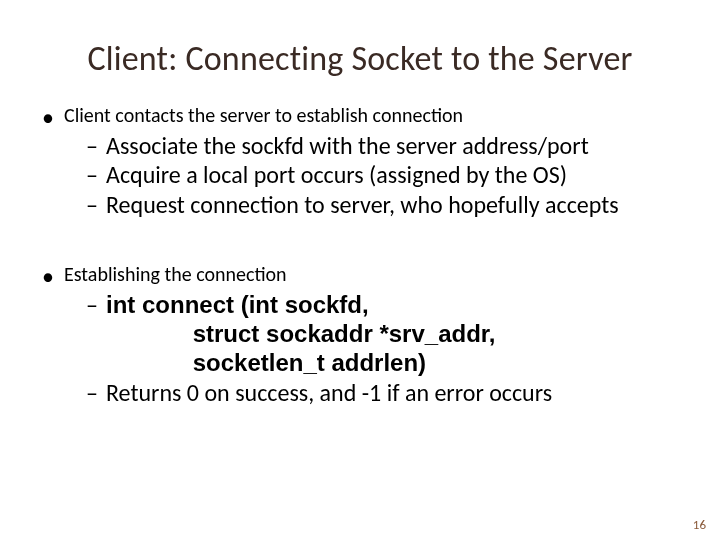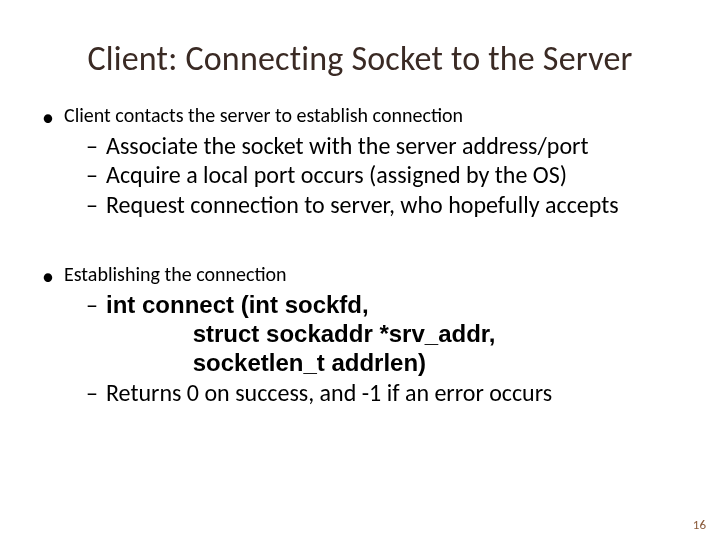--- a/index.html
+++ b/index.html
@@ -90,21 +90,21 @@
 <body>
 
 <div class="slide">
 
   <div class="title">Client: Connecting Socket to the Server</div>
 
   <div class="body">
 
     <p class="lvl1">Client contacts the server to establish connection</p>
     <div class="lvl2-group">
-      <p class="lvl2">Associate the socket with the server address/port</p>
+      <p class="lvl2">Associate the sockfd with the server address/port</p>
       <p class="lvl2">Acquire a local port occurs (assigned by the OS)</p>
       <p class="lvl2">Request connection to server, who hopefully accepts</p>
     </div>
 
     <div class="gap"></div>
 
     <p class="lvl1">Establishing the connection</p>
     <div class="lvl2-group">
       <p class="lvl2"><span class="code">int connect (int sockfd,
              struct sockaddr *srv_addr,

